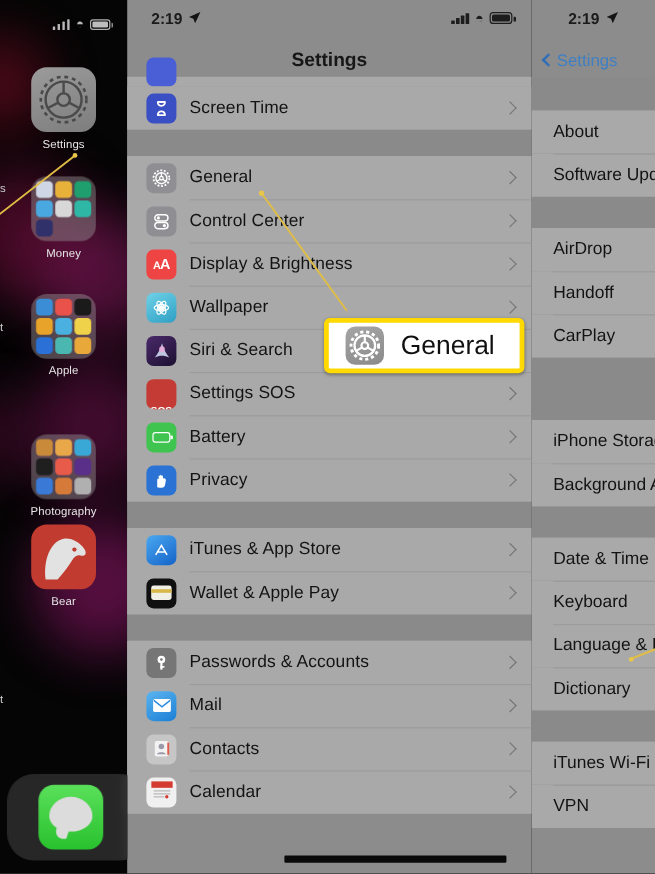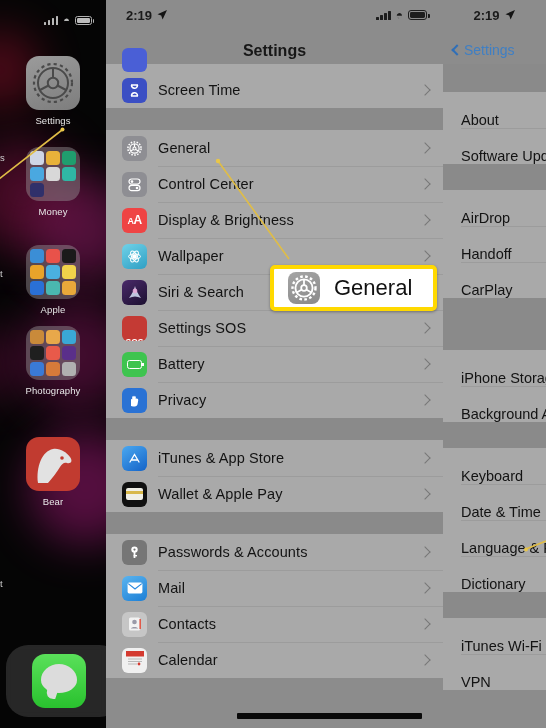--- a/index.html
+++ b/index.html
@@ -118,21 +118,21 @@
     position:absolute; left:443px; top:0; width:103px; height:728px;
     background:#8c8c8c; overflow:hidden;
   }
   .r-status{ position:absolute; left:0;top:0;width:103px;height:30px;
     display:flex;align-items:center;justify-content:center;}
   .r-back{ position:absolute; left:10px; top:42px; display:flex; align-items:center; gap:3px; }
   .r-back .bchev{ width:8px;height:8px;border-left:2px solid #2f6fb8;border-bottom:2px solid #2f6fb8;transform:rotate(45deg);}
   .r-back span{ font-size:14px; color:#3f7fc4; }
   .r-list{ position:absolute; left:0; top:64px; width:103px; }
   .r-gap{ background:#8a8a8a; }
-  .r-row{ position:relative; height:36px; display:flex; align-items:flex-end; padding-left:18px; background:#a9a9a9;}
+  .r-row{ position:relative; height:36px; display:flex; align-items:center; padding-left:18px; background:#a9a9a9;}
   .r-row + .r-row::before{ content:""; position:absolute; left:18px; right:0; top:0; height:1px; background:#9c9c9c;}
   .r-lbl{ font-size:14.5px; color:#131313; white-space:nowrap;}
 
   
   .callout{
     position:absolute; left:270px; top:265px; width:167px; height:46px;
     background:#ffffff; border:4px solid #ffd900; border-radius:5px;
     display:flex; align-items:center; padding-left:14px; gap:14px;
     box-shadow:0 1px 3px rgba(0,0,0,.35);
   }
@@ -202,21 +202,21 @@
         <span style="background:#e8a32a"></span>
           <span style="background:#4ab0e0"></span>
           <span style="background:#f0d24a"></span>
         <span style="background:#2a70d6"></span>
           <span style="background:#4ab8b0"></span>
           <span style="background:#e8a83a"></span>
       </div>
       <div class="app-lbl">Apple</div>
     </div>
 
-    <div class="app" style="top:326px">
+    <div class="app" style="top:362px">
       <div class="app-ic folder">
         <span style="background:#c98a3a"></span>
           <span style="background:#e8a84a"></span>
           <span style="background:#3aa8d6"></span>
         <span style="background:#1f1f1f"></span>
           <span style="background:#e85a4a"></span>
           <span style="background:#5a2f8a"></span>
         <span style="background:#3a7ad6"></span>
           <span style="background:#d67a3a"></span>
           <span style="background:#b0b0b0"></span>
@@ -486,24 +486,24 @@
         <div class="r-row">
             <span class="r-lbl">iPhone Storag</span>
           </div>
         <div class="r-row">
             <span class="r-lbl">Background A</span>
           </div>
       </div>
       <div class="r-gap" style="height:26px"></div>
       <div>
         <div class="r-row">
+            <span class="r-lbl">Date &amp; Time</span>
+          </div>
+        <div class="r-row">
             <span class="r-lbl">Keyboard</span>
-          </div>
-        <div class="r-row">
-            <span class="r-lbl">Date &amp; Time</span>
           </div>
         <div class="r-row">
             <span class="r-lbl">Language &amp; R</span>
           </div>
         <div class="r-row">
             <span class="r-lbl">Dictionary</span>
           </div>
       </div>
       <div class="r-gap" style="height:26px"></div>
       <div>

